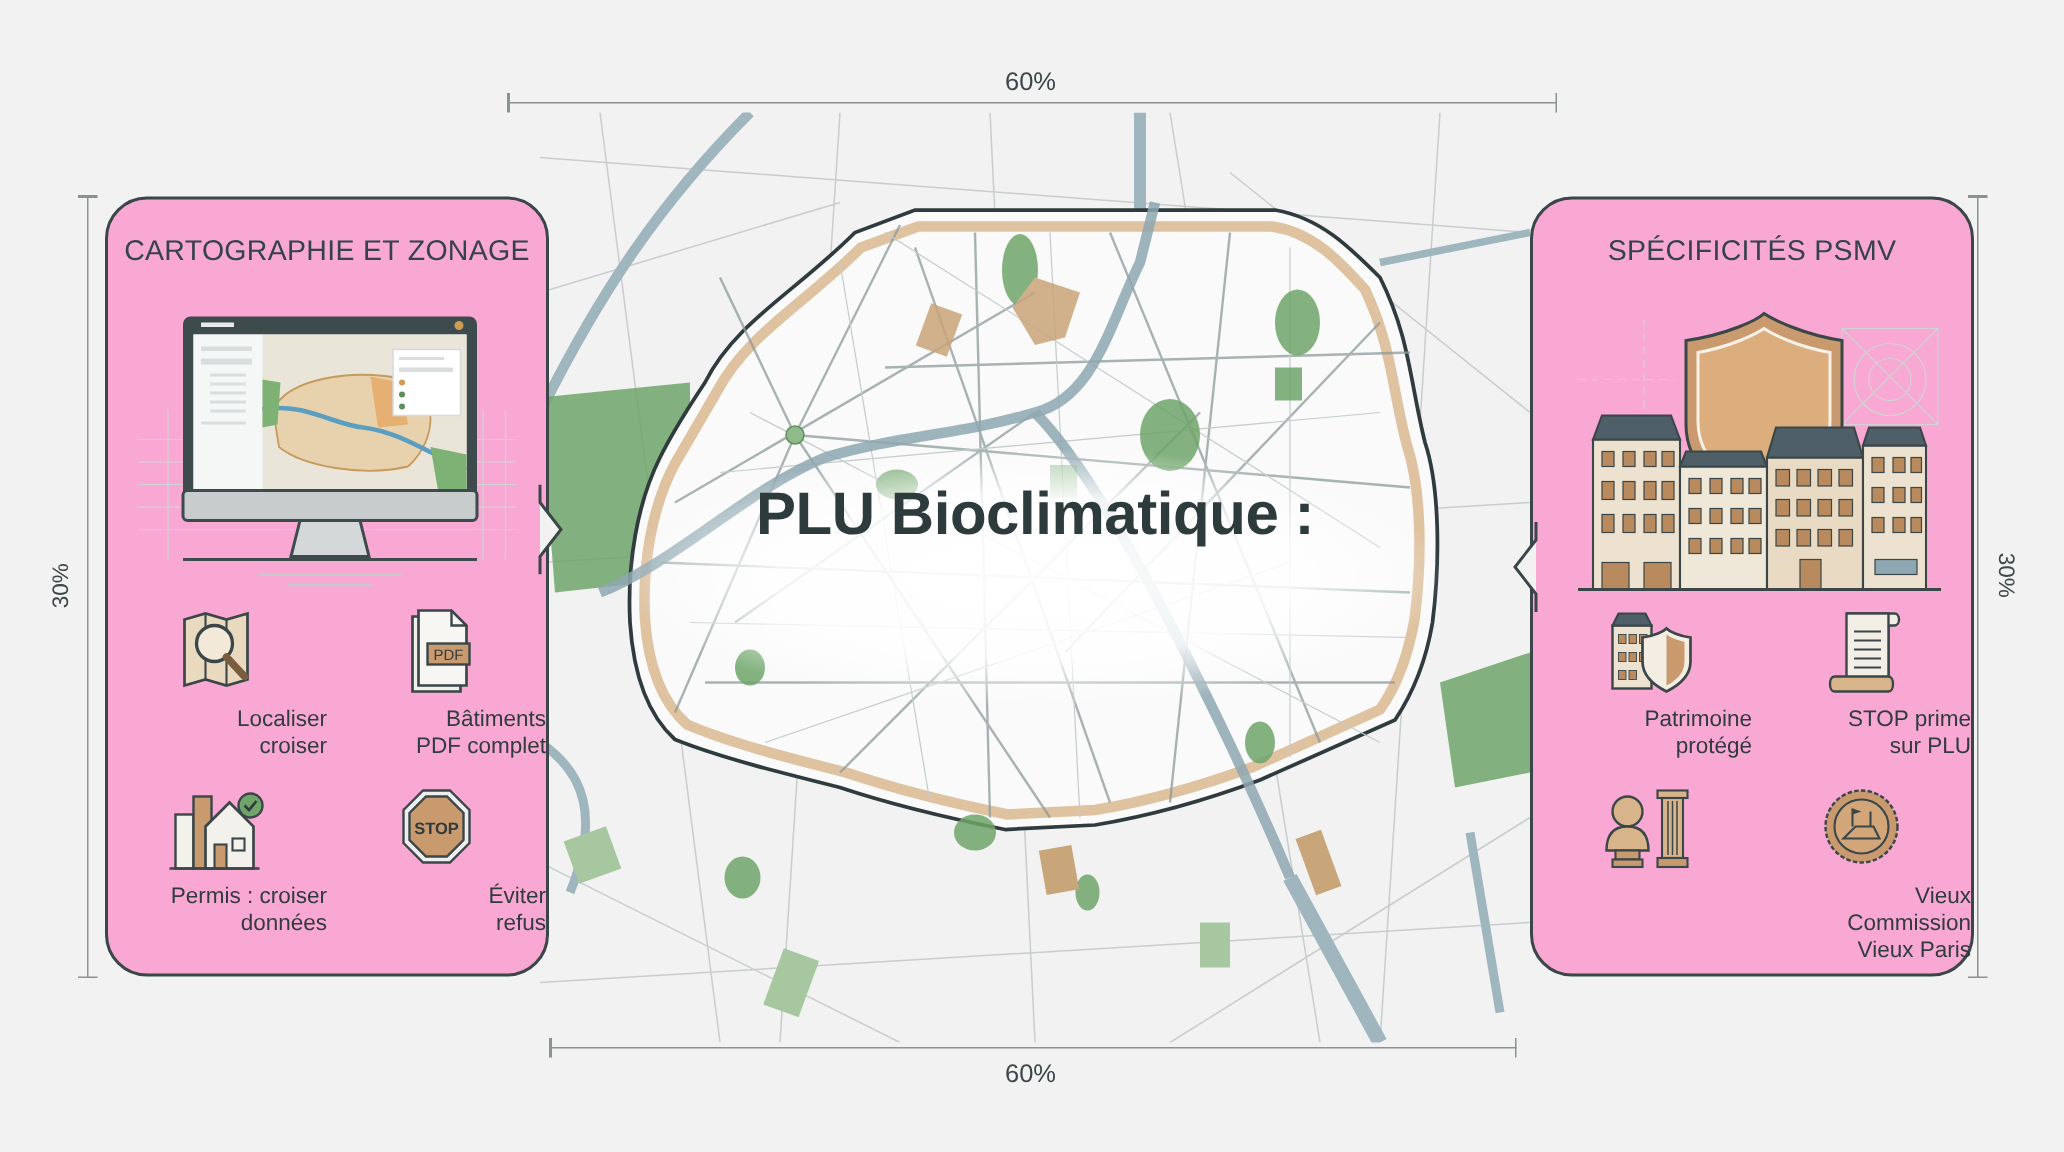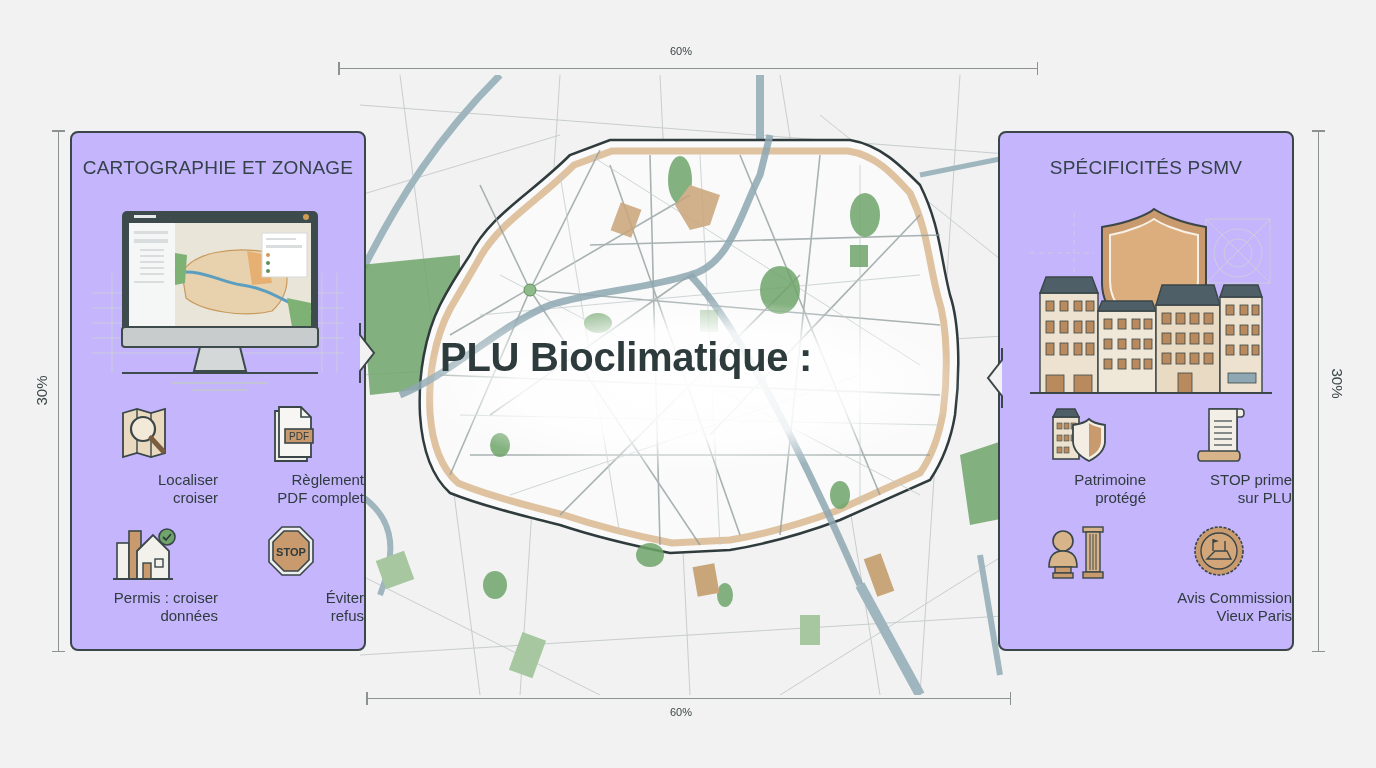--- a/index.html
+++ b/index.html
@@ -7,46 +7,46 @@
   body {
     background: #f1f2f1;
     font-family: "Liberation Sans", "DejaVu Sans", sans-serif;
     color: #2f3d3f;
     position: relative;
   }
   .dim-h { position: absolute; height: 14px; }
   .dim-h .line { position: absolute; left: 0; right: 0; top: 6px; border-top: 1.5px solid #8c9192; }
   .dim-h .tick-l, .dim-h .tick-r { position: absolute; top: 0; width: 1.5px; height: 13px; background: #8c9192; }
   .dim-h .tick-l { left: 0; } .dim-h .tick-r { right: 0; }
-  .dim-label { position: absolute; font-size: 11px; color: #3d4749; }
+  .dim-label { position: absolute; font-size: 17px; color: #3d4749; }
   .dim-v { position: absolute; width: 14px; }
   .dim-v .line { position: absolute; top: 0; bottom: 0; left: 6px; border-left: 1.5px solid #8c9192; }
   .dim-v .tick-t, .dim-v .tick-b { position: absolute; left: 0; height: 1.5px; width: 13px; background: #8c9192; }
   .dim-v .tick-t { top: 0; } .dim-v .tick-b { bottom: 0; }
   .dim-vlabel { position: absolute; font-size: 15px; color: #3d4749; }
 
   .map { position: absolute; left: 360px; top: 75px; width: 660px; height: 620px; }
   .map svg { width: 100%; height: 100%; }
 
   .title {
-    position: absolute; left: 440px; top: 334px; width: 500px;
-    text-align: left; font-weight: bold; font-size: 40px; line-height: 46px;
+    position: absolute; left: 440px; top: 320px; width: 500px;
+    text-align: center; font-weight: bold; font-size: 40px; line-height: 46px;
     color: #2d3b3d; letter-spacing: -0.3px;
   }
   .title-glow {
     position: absolute; left: 420px; top: 300px; width: 540px; height: 170px;
     background: radial-gradient(ellipse at center, rgba(255,255,255,0.95) 0%, rgba(255,255,255,0.85) 45%, rgba(255,255,255,0) 72%);
   }
 
   .panel {
     position: absolute; top: 131px; width: 296px; height: 520px;
-    background: #c4b5fd; border: 2px solid #3a4648; border-radius: 8px;
+    background: #f9a8d4; border: 2px solid #3a4648; border-radius: 28px;
   }
   .panel.left { left: 70px; }
-  .panel.right { left: 998px; }
+  .panel.right { left: 1020px; }
   .panel-title {
     position: absolute; top: 24px; left: 0; right: 0; text-align: center;
     font-size: 19px; color: #34424a; letter-spacing: 0.2px;
   }
   .panel-art { position: absolute; left: 10px; top: 60px; width: 272px; height: 205px; }
   .grid { position: absolute; left: 0; right: 0; top: 270px; display: grid; grid-template-columns: 1fr 1fr; row-gap: 14px; }
   .feature { text-align: right; }
   .feature .ico { width: 80px; height: 64px; margin: 0 auto; display: block; }
   .feature .lbl { font-size: 15px; line-height: 18px; color: #2f3b3d; margin-top: 4px; }
   .feature .lbl span { display: block; margin-left: 28px; }
@@ -237,21 +237,21 @@
     </div>
     <div class="feature">
       <svg class="ico" viewBox="0 0 80 64">
         <path d="M24 8 L46 8 L56 18 L56 58 L24 58 Z" fill="#f1efea" stroke="#3a4648" stroke-width="1.8"></path>
         <path d="M28 4 L50 4 L60 14 L60 54 L28 54 Z" fill="#f7f6f3" stroke="#3a4648" stroke-width="1.8"></path>
         <path d="M50 4 L50 14 L60 14" fill="none" stroke="#3a4648" stroke-width="1.6"></path>
         <rect x="34" y="26" width="28" height="14" fill="#c89a6e" stroke="#3a4648" stroke-width="1.6"></rect>
         <text x="48" y="37" text-anchor="middle" font-family="Liberation Sans, sans-serif" font-size="10" fill="#2f3b3d">PDF</text>
       </svg>
       <div class="lbl">
-          <span>Règlement</span>
+          <span>Bâtiments</span>
           <span>PDF complet</span>
         </div>
     </div>
     <div class="feature">
       <svg class="ico" viewBox="0 0 80 64">
         <rect x="12" y="22" width="12" height="36" fill="#f3f1ec" stroke="#3a4648" stroke-width="1.6"></rect>
         <rect x="24" y="10" width="12" height="48" fill="#c89a6e" stroke="#3a4648" stroke-width="1.6"></rect>
         <path d="M32 30 L48 14 L64 30 L64 58 L32 58 Z" fill="#f3f1ec" stroke="#3a4648" stroke-width="1.8"></path>
         <rect x="38" y="42" width="8" height="16" fill="#c89a6e" stroke="#3a4648" stroke-width="1.4"></rect>
         <rect x="50" y="38" width="8" height="8" fill="#f3f1ec" stroke="#3a4648" stroke-width="1.4"></rect>
@@ -419,18 +419,18 @@
     <div class="feature">
       <svg class="ico" viewBox="0 0 80 64">
         <circle cx="40" cy="30" r="24" fill="#c89a6e" stroke="#3a4648" stroke-width="1.6" stroke-dasharray="3 1.5"></circle>
         <circle cx="40" cy="30" r="18" fill="#d2a679" stroke="#3a4648" stroke-width="1.4"></circle>
         <path d="M28 38 L 52 38 L 48 30 L 36 30 Z" fill="none" stroke="#3a4648" stroke-width="1.4"></path>
         <line x1="34" y1="30" x2="34" y2="18" stroke="#3a4648" stroke-width="1.4"></line>
         <line x1="46" y1="30" x2="46" y2="20" stroke="#3a4648" stroke-width="1.4"></line>
         <path d="M34 18 L 40 20 L 34 22" fill="#3a4648"></path>
       </svg>
       <div class="lbl">
-          <span>Avis Commission</span>
+          <span>Vieux Commission</span>
           <span>Vieux Paris</span>
         </div>
     </div>
   </div>
 </div>
 
 </body></html>

